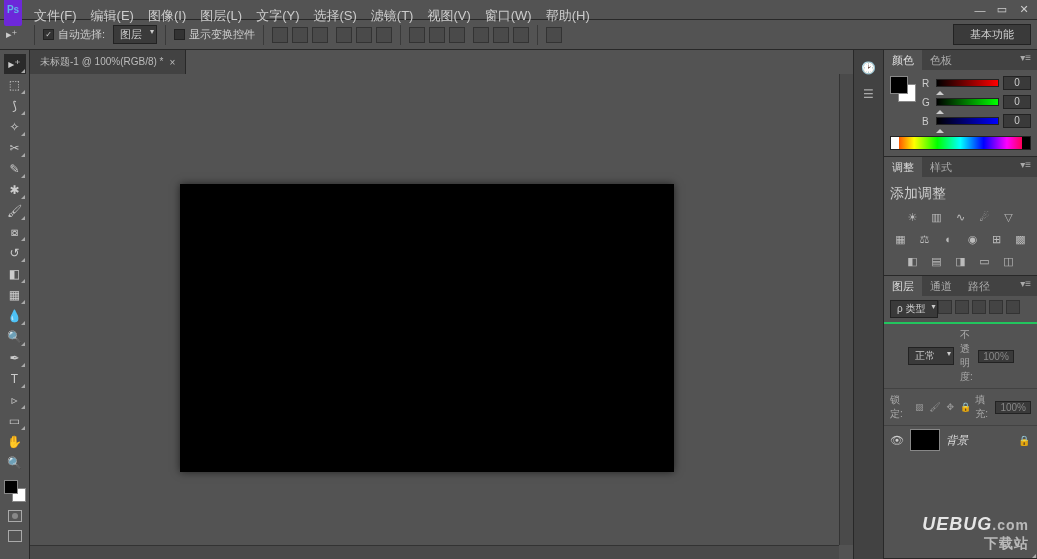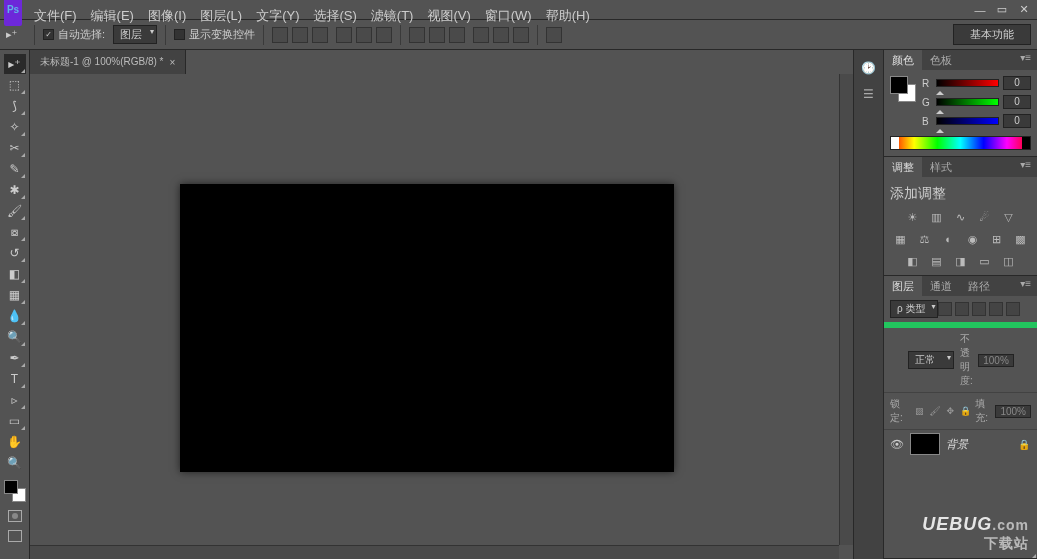--- a/index.html
+++ b/index.html
@@ -69,21 +69,21 @@
 .slider-val { width: 28px; height: 14px; background: #3a3a3a; border: 1px solid #222; color: #ccc; font-size: 10px; text-align: center; line-height: 12px; }
 .spectrum { height: 14px; margin: 2px 6px 6px; background: linear-gradient(90deg, #f00, #ff0, #0f0, #0ff, #00f, #f0f, #f00); border: 1px solid #222; position:relative;}
 .spectrum::before{content:"";position:absolute;left:0;top:0;width:8px;height:100%;background:#fff;}
 .spectrum::after{content:"";position:absolute;right:0;top:0;width:8px;height:100%;background:#000;}
 
 .adj-title { font-size: 14px; color: #ccc; padding: 2px 0 6px; }
 .adj-rows { display: flex; flex-direction: column; gap: 6px; }
 .adj-row { display: flex; gap: 6px; justify-content: center; }
 .adj-ic { width: 18px; height: 16px; color: #bbb; font-size: 11px; display: flex; align-items: center; justify-content: center; }
 
-.layers-header { display: flex; align-items: center; padding: 4px 6px; border-bottom: 6px solid #22c55e; }
+.layers-header { display: flex; padding: 4px 6px; border-bottom: 2px solid #22c55e; }
 .ly-label { font-size: 10px; color: #aaa; }
 .ly-dropdown { flex:0 0 auto; background: #3a3a3a; border: 1px solid #222; color: #ccc; font-size: 10px; padding: 1px 12px 1px 6px; position: relative; min-width: 46px; }
 .ly-dropdown::after { content: "▾"; position: absolute; right: 2px; font-size: 8px; }
 .ly-filter-icons { display:flex; gap:3px;}
 .ly-fic { width:14px; height:14px; background:#444; border:1px solid #333;}
 .layers-opts { display: flex; align-items: center; padding: 4px 24px; gap: 6px; border-bottom: 1px solid #424242; }
 .opacity-wrap { margin-left: auto; display: flex; align-items: center; gap: 3px; }
 .opacity-val { background: #3a3a3a; border: 1px solid #222; color: #888; font-size: 10px; padding: 0 4px; width: 38px; text-align: right; }
 .lock-row { display: flex; align-items: center; gap: 4px; padding: 4px 6px; border-bottom: 1px solid #424242; }
 .lock-ic { width: 13px; height: 13px; color: #999; font-size: 9px; display: flex; align-items: center; justify-content: center; }

